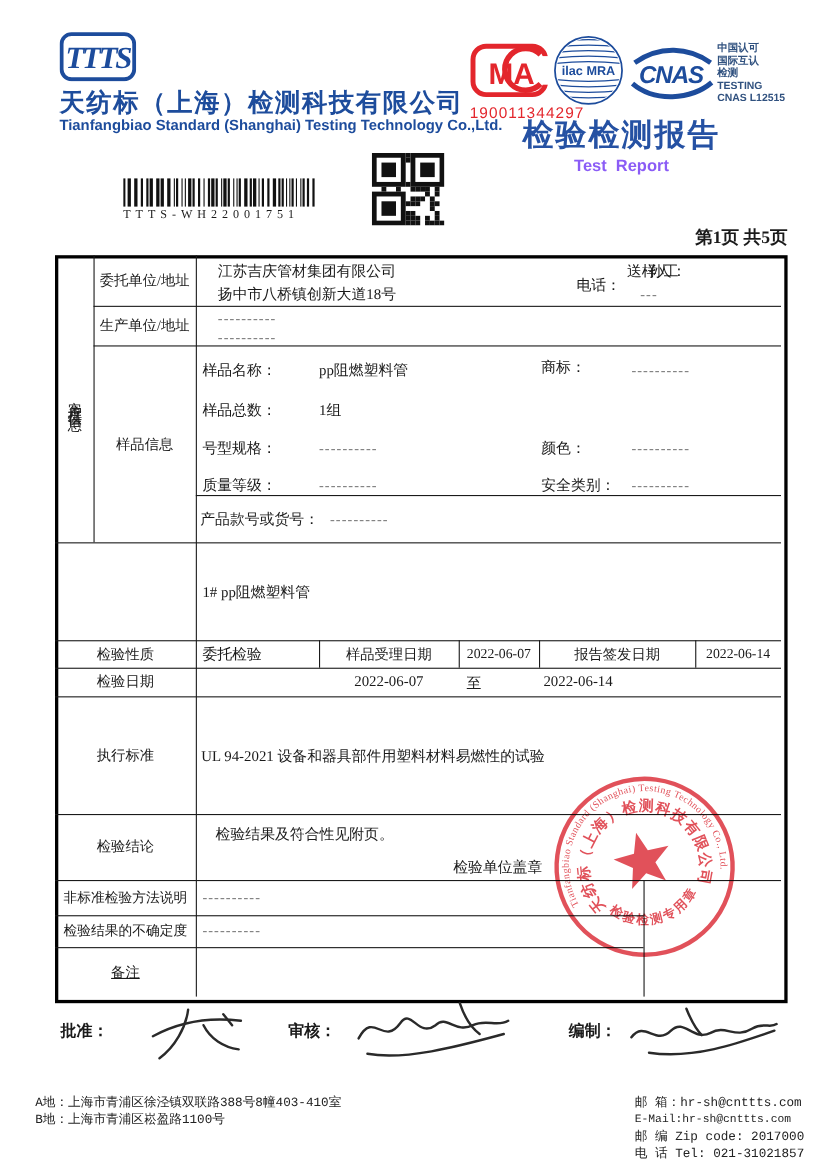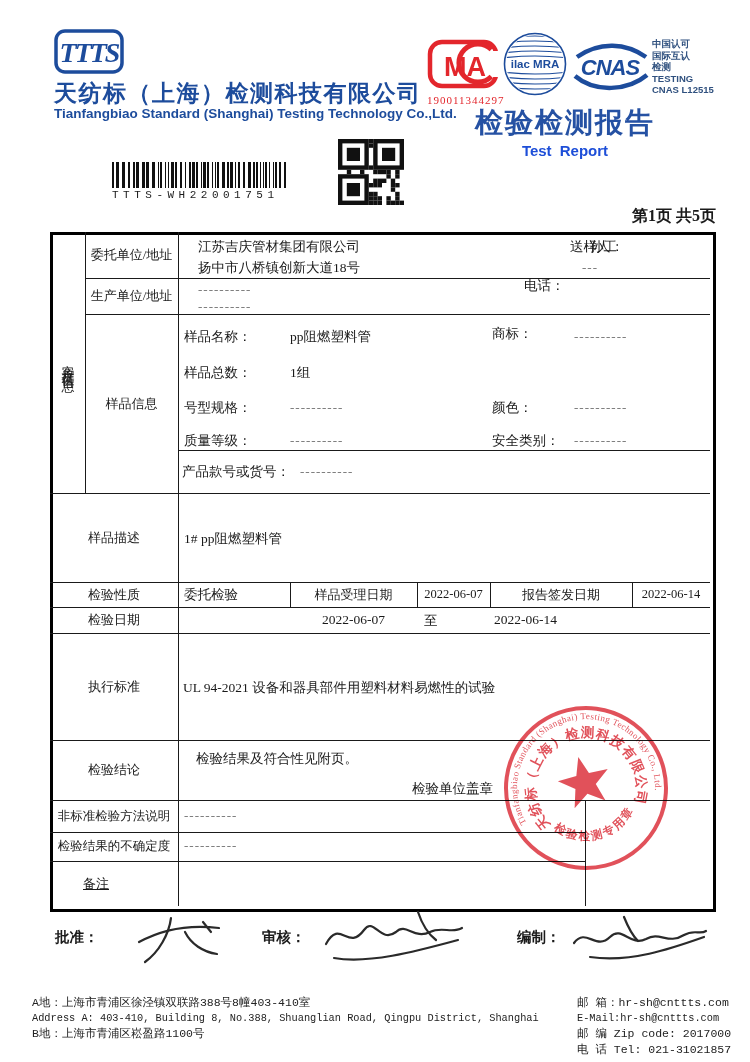--- a/index.html
+++ b/index.html
@@ -11,23 +11,23 @@
   .vline{position:absolute;width:1px;background:#1a1a1a;}
   .outer{position:absolute;border:3px solid #000;}
   .lbl{font-size:13px;}
   .lbl-sm{font-size:12.5px;}
   .val{font-size:13.5px;white-space:nowrap;}
   .dash{color:#777;letter-spacing:1px;font-size:13px;white-space:nowrap;}
   .company-cn{font-size:23px;font-weight:bold;letter-spacing:1.5px;color:#1d4c9c;white-space:nowrap;}
   .company-en{font-size:13.5px;font-weight:bold;color:#1d4c9c;
               font-family:"Liberation Sans","DejaVu Sans",sans-serif;white-space:nowrap;}
   .title-cn{font-size:28px;font-weight:bold;letter-spacing:2px;color:#2551a3;}
-  .title-en{font-size:15px;font-weight:bold;color:#1d4ed8;word-spacing:4px;
+  .title-en{font-size:15px;font-weight:bold;color:#8b5cf6;word-spacing:4px;
             font-family:"Liberation Sans","DejaVu Sans",sans-serif;}
-  .cma-num{font-size:11px;color:#e3262c;letter-spacing:1px;font-family:Liberation Serif, serif;}
+  .cma-num{font-size:14px;color:#e3262c;letter-spacing:1px;font-family:Liberation Sans, sans-serif;}
   .cnas-side{font-size:9.5px;line-height:11.5px;color:#30517f;font-weight:600;
              font-family:"Liberation Sans","DejaVu Sans",sans-serif;white-space:nowrap;}
   .bc-text{font-family:"Liberation Mono","DejaVu Sans Mono",monospace;font-size:11px;
            letter-spacing:4.5px;white-space:nowrap;}
   .page-ind{font-size:16px;font-weight:bold;text-align:right;}
   .vertical{writing-mode:vertical-rl;text-orientation:upright;letter-spacing:3px;font-size:13px;}
   .sig-lab{font-size:14.5px;font-weight:bold;}
   .foot{font-family:"Liberation Mono","DejaVu Sans Mono",monospace;line-height:15.5px;
         color:#222;white-space:nowrap;}
   .foot .cjk{font-size:11.5px;}
@@ -133,21 +133,21 @@
       <rect x="144" y="0" width="2" height="26" fill="#111"></rect>
       <rect x="148" y="0" width="1" height="26" fill="#111"></rect>
       <rect x="151" y="0" width="1" height="26" fill="#111"></rect>
       <rect x="153" y="0" width="2" height="26" fill="#111"></rect>
       <rect x="157" y="0" width="1" height="26" fill="#111"></rect>
       <rect x="161" y="0" width="1" height="26" fill="#111"></rect>
       <rect x="163" y="0" width="2" height="26" fill="#111"></rect>
       <rect x="167" y="0" width="2" height="26" fill="#111"></rect>
       <rect x="172" y="0" width="2" height="26" fill="#111"></rect>
     </svg>
-  <div class="abs bc-text" style="left:112px;top:189px;">TTTS-WH22001751</div>
+  <div class="abs bc-text" style="left:112px;top:189px;font-family:Liberation Serif, serif;">TTTS-WH22001751</div>
   <svg id="qr-svg" class="abs" style="left:338px;top:139px;" width="66" height="66" viewBox="0 0 66 66">
       <rect x="0" y="0" width="30.800000000000004" height="30.800000000000004" fill="#111"></rect>
       <rect x="4.4" y="4.4" width="22" height="22" fill="#fff"></rect>
       <rect x="8.8" y="8.8" width="13.200000000000001" height="13.200000000000001" fill="#111"></rect>
       <rect x="35.2" y="0" width="30.800000000000004" height="30.800000000000004" fill="#111"></rect>
       <rect x="39.6" y="4.4" width="22" height="22" fill="#fff"></rect>
       <rect x="44" y="8.8" width="13.200000000000001" height="13.200000000000001" fill="#111"></rect>
       <rect x="0" y="35.2" width="30.800000000000004" height="30.800000000000004" fill="#111"></rect>
       <rect x="4.4" y="39.6" width="22" height="22" fill="#fff"></rect>
       <rect x="8.8" y="44" width="13.200000000000001" height="13.200000000000001" fill="#111"></rect>
@@ -214,21 +214,21 @@
   <div class="hline" style="left:50px;top:832px;width:535px;"></div>
   <div class="hline" style="left:50px;top:861px;width:535px;"></div>
 
   <div class="abs flexc vertical" style="left:50px;top:232px;width:35px;height:261px;">客户提供信息</div>
 
   <div class="abs flexc lbl" style="left:85px;top:232px;width:93px;height:46px;">委托单位/地址</div>
   <div class="abs val" style="left:198px;top:238px;">江苏吉庆管材集团有限公司</div>
   <div class="abs val" style="left:198px;top:259px;">扬中市八桥镇创新大道18号</div>
   <div class="abs val" style="left:548px;top:238px;margin-left:22px;">送样人：</div>
   <div class="abs val" style="left:558px;top:238px;margin-left:32px;">孙工</div>
-  <div class="abs val" style="left:524px;top:277px;">电话：</div>
+  <div class="abs val" style="left:524px;top:251px;">电话：</div>
   <div class="abs dash" style="left:582px;top:260px;">---</div>
 
   <div class="abs flexc lbl" style="left:85px;top:278px;width:93px;height:36px;">生产单位/地址</div>
   <div class="abs dash" style="left:198px;top:282px;">----------</div>
   <div class="abs dash" style="left:198px;top:299px;">----------</div>
 
   <div class="abs flexc lbl" style="left:85px;top:314px;width:93px;height:179px;">样品信息</div>
   <div class="abs val" style="left:184px;top:328px;">样品名称：</div>
   <div class="abs val" style="left:290px;top:328px;">pp阻燃塑料管</div>
   <div class="abs val" style="left:492px;top:325px;">商标：</div>
@@ -239,21 +239,20 @@
   <div class="abs dash" style="left:290px;top:400px;">----------</div>
   <div class="abs val" style="left:492px;top:399px;">颜色：</div>
   <div class="abs dash" style="left:574px;top:400px;">----------</div>
   <div class="abs val" style="left:184px;top:432px;">质量等级：</div>
   <div class="abs dash" style="left:290px;top:433px;">----------</div>
   <div class="abs val" style="left:492px;top:432px;">安全类别：</div>
   <div class="abs dash" style="left:574px;top:433px;">----------</div>
   <div class="abs val" style="left:182px;top:463px;">产品款号或货号：</div>
   <div class="abs dash" style="left:300px;top:464px;">----------</div>
 
-  <div class="abs flexc lbl" style="left:50px;top:493px;width:128px;height:89px;">样品描述</div>
   <div class="abs val" style="left:184px;top:530px;">1# pp阻燃塑料管</div>
 
   <div class="abs flexc lbl" style="left:50px;top:582px;width:128px;height:25px;">检验性质</div>
   <div class="abs val" style="left:184px;top:586px;">委托检验</div>
   <div class="abs flexc lbl" style="left:290px;top:582px;width:127px;height:25px;">样品受理日期</div>
   <div class="abs flexc val" style="left:417px;top:582px;width:73px;height:25px;font-size:12.5px;">2022-06-07</div>
   <div class="abs flexc lbl" style="left:490px;top:582px;width:142px;height:25px;">报告签发日期</div>
   <div class="abs flexc val" style="left:632px;top:582px;width:78px;height:25px;font-size:12.5px;">2022-06-14</div>
 
   <div class="abs flexc lbl" style="left:50px;top:607px;width:128px;height:26px;">检验日期</div>
@@ -267,21 +266,21 @@
   <div class="abs flexc lbl" style="left:50px;top:740px;width:128px;height:60px;">检验结论</div>
   <div class="abs val" style="left:196px;top:750px;">检验结果及符合性见附页。</div>
   <div class="abs val" style="left:412px;top:780px;">检验单位盖章</div>
 
   <div class="abs flexc lbl-sm" style="left:50px;top:800px;width:128px;height:32px;">非标准检验方法说明</div>
   <div class="abs dash" style="left:184px;top:808px;">----------</div>
 
   <div class="abs flexc lbl-sm" style="left:50px;top:832px;width:128px;height:29px;">检验结果的不确定度</div>
   <div class="abs dash" style="left:184px;top:838px;">----------</div>
 
-  <div class="abs flexc lbl" style="left:32px;top:861px;width:128px;height:45px;text-decoration:underline;">备注</div>
+  <div class="abs flexc lbl" style="left:50px;top:861px;width:128px;height:45px;text-decoration:underline;">备注</div>
 
   <svg class="abs stamp" style="left:496px;top:698px;" width="180" height="180" viewBox="0 0 180 180">
     <g transform="rotate(-14 90 90)" opacity="0.88">
       <circle cx="90" cy="90" r="80" fill="none" stroke="#dd3a44" stroke-width="4"></circle>
       <path id="seal-en-path" d="M55.5,149.8 A69,69 0 1 1 124.5,149.8" fill="none"></path>
       <text font-size="9" fill="#dd3a44" font-family="Liberation Serif,serif" letter-spacing="0.4">
         <textPath href="#seal-en-path" startOffset="50%" text-anchor="middle">Tianfangbiao Standard (Shanghai) Testing Technology Co., Ltd.</textPath>
       </text>
       <path id="seal-cn-path" d="M45,113.9 A51,51 0 1 1 135,113.9" fill="none"></path>
       <text font-size="13.5" font-weight="bold" fill="#dd3a44" letter-spacing="1">
@@ -316,21 +315,20 @@
   <svg class="abs" style="left:566px;top:905px;" width="145" height="68" viewBox="0 0 145 68">
     <g fill="none" stroke="#2a2a2a" stroke-width="2.2" stroke-linecap="round">
       <path d="M8,38 C20,22 30,46 44,32 C56,20 64,42 80,34 C94,26 102,40 118,30 C128,24 134,30 140,26"></path>
       <path d="M24,52 C64,58 104,44 138,32"></path>
       <path d="M58,12 C62,22 66,30 72,36"></path>
     </g>
   </svg>
 
   <div class="abs foot" style="left:32px;top:995px;">
     <div class="cjk">A地：上海市青浦区徐泾镇双联路388号8幢403-410室</div>
-    <div class="lat">Address A: 403-410, Building 8, No.388, Shuanglian Road, Qingpu District, Shanghai</div>
     <div class="cjk">B地：上海市青浦区崧盈路1100号</div>
   </div>
   <div class="abs foot" style="left:577px;top:995px;">
     <div class="cjk">邮 箱：hr-sh@cnttts.com</div>
     <div class="lat">E-Mail:hr-sh@cnttts.com</div>
     <div class="cjk">邮 编 Zip code: 2017000</div>
     <div class="cjk">电 话 Tel: 021-31021857</div>
   </div>
 
 </div>

